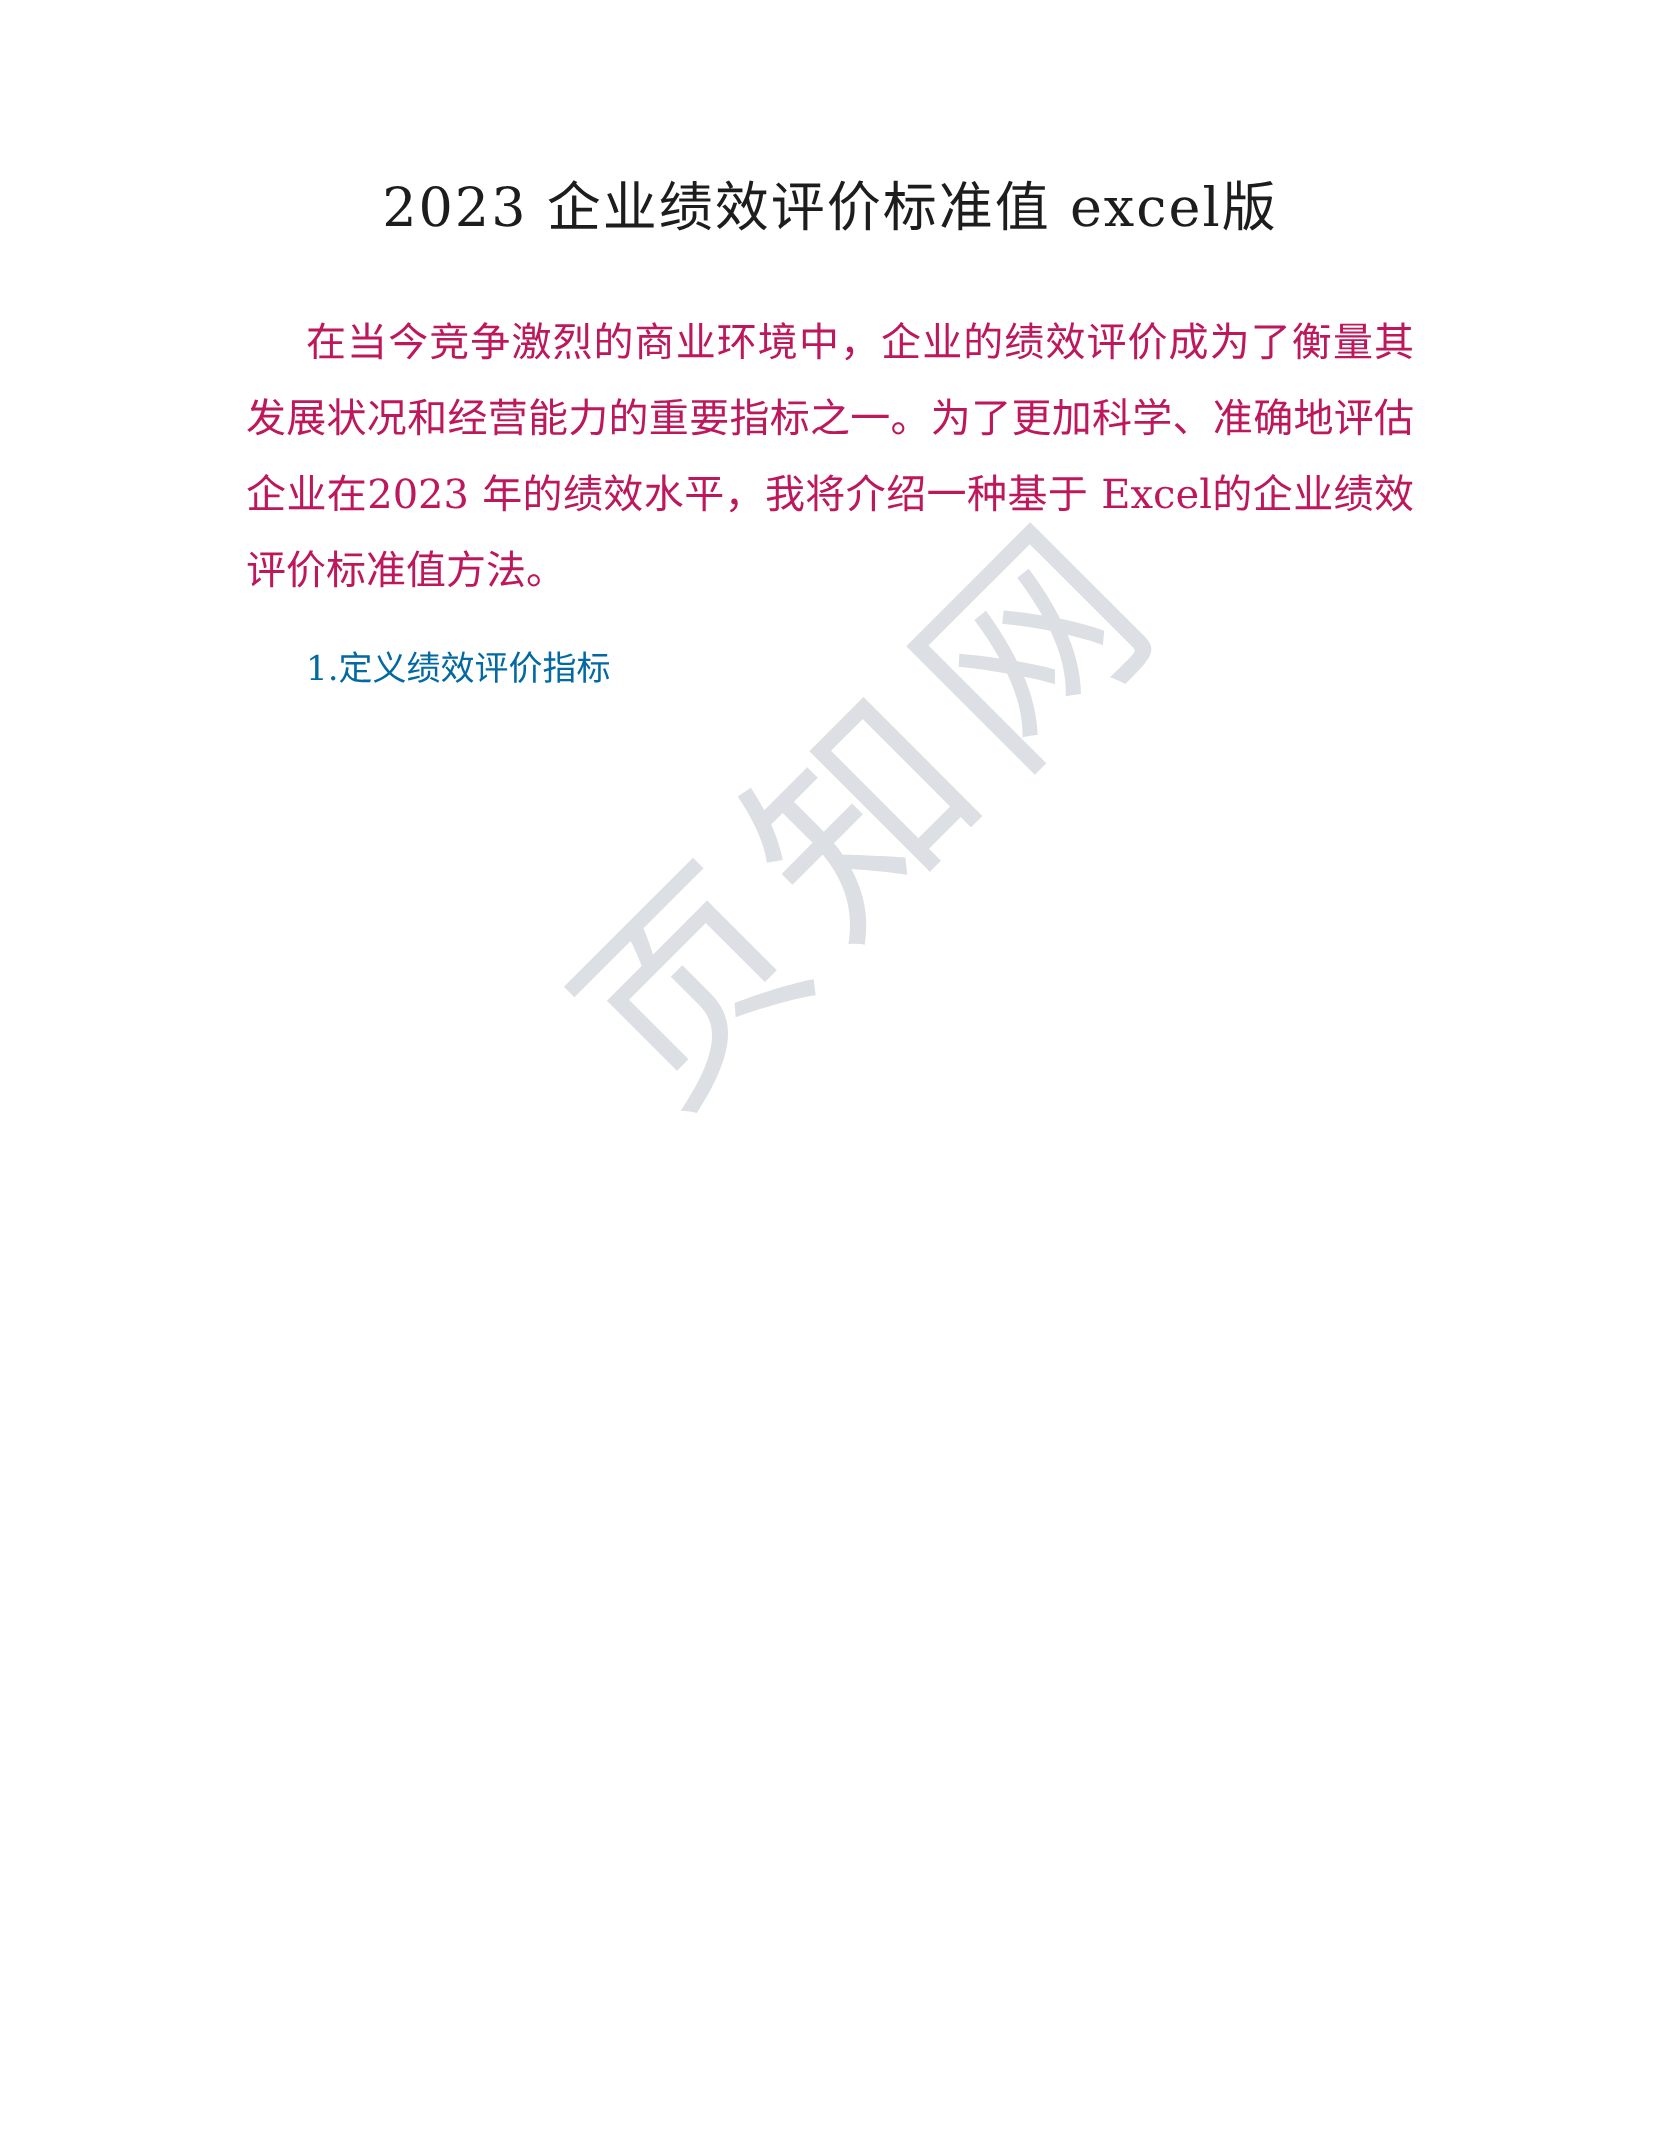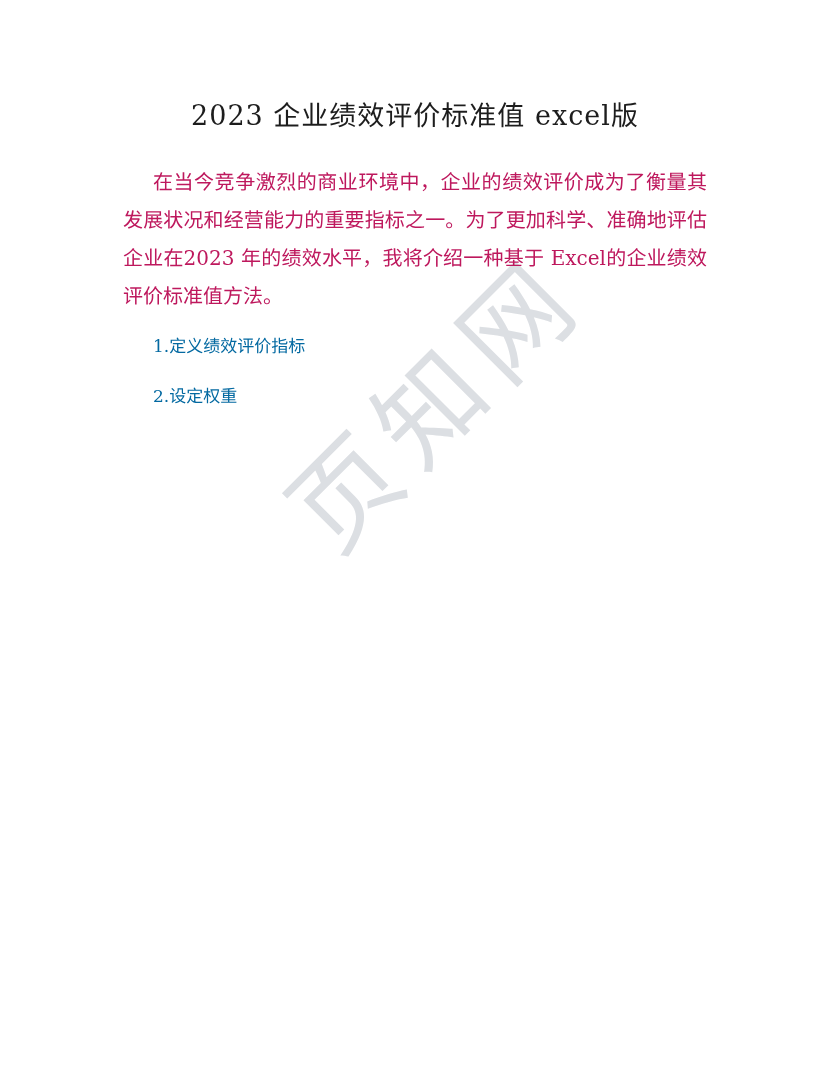--- a/index.html
+++ b/index.html
@@ -36,21 +36,21 @@
     z-index: 1;
     padding: 78px 123px 0 123px;
   }
   .doc-title {
     font-size: 27px;
     line-height: 46px;
     font-weight: 400;
     text-align: center;
     letter-spacing: 1px;
     color: #1d1d1d;
-    margin: 15px;
+    margin: 4px;
   }
   .para {
     font-size: 20px;
     line-height: 38px;
     text-align: justify;
     text-indent: 30px;
     margin: 12px 0 0 0;
     color: #be185d;
   }
   .para-first {
@@ -74,20 +74,19 @@
 
   <div class="content">
 
     <h1 class="doc-title">2023 企业绩效评价标准值 excel版</h1>
 
     <p class="para para-first">在当今竞争激烈的商业环境中，企业的绩效评价成为了衡量其发展状况和经营能力的重要指标之一。为了更加科学、准确地评估企业在2023 年的绩效水平，我将介绍一种基于 Excel的企业绩效评价标准值方法。</p>
 
     <h2 class="hding">1.定义绩效评价指标</h2>
 
 
-    <h2 class="hding">2.设定权重</h2>
 
 
 
 
 
   </div>
 </div>
 
 </body></html>

